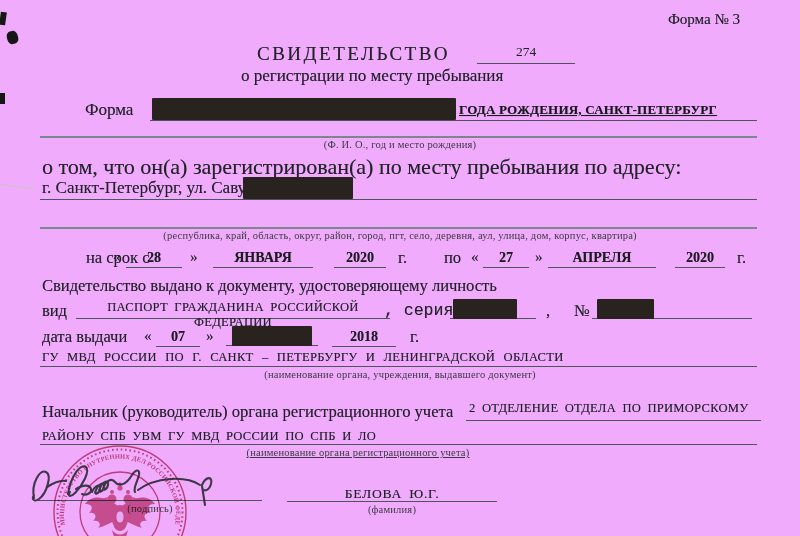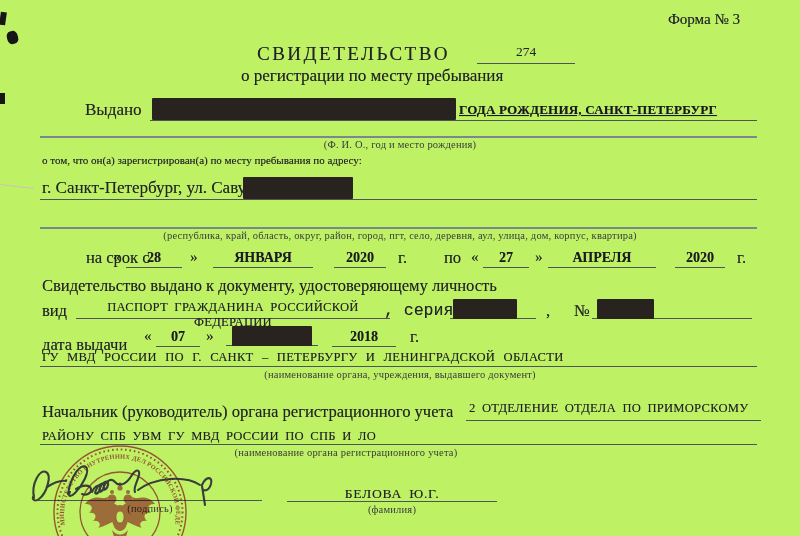--- a/index.html
+++ b/index.html
@@ -1,18 +1,18 @@
 <!DOCTYPE html>
 <html><head>
 <meta charset="utf-8">
 <style>
   html,body{margin:0;padding:0;background:#ffffff;}
   .paper{
     position:relative;width:800px;height:536px;overflow:hidden;
-    background:#bef264;
+    background:#f0abfc;
     font-family:"Liberation Serif","DejaVu Serif",serif;
     color:#222228;
   }
   .abs{position:absolute;}
   .t{text-shadow:0.2px 0.2px 0.6px rgba(40,40,48,0.45);}
   .cap{font-size:10.5px;color:#3a3a40;letter-spacing:0.2px;}
   .center{text-align:center;}
   .serif16{font-size:16.5px;}
   .caps{font-size:12.5px;letter-spacing:0.3px;word-spacing:3px;color:#1f1f26;}
   .boldcaps{font-weight:bold;font-size:13px;letter-spacing:0.2px;color:#17171c;text-decoration:underline;}
@@ -35,28 +35,28 @@
   <div class="artifact" style="left:7px;top:31px;width:11px;height:13px;border-radius:40%;transform:rotate(-14deg);"></div>
   <div class="artifact" style="left:0;top:93px;width:5px;height:11px;"></div>
   <div class="abs" style="left:0;top:186px;width:34px;height:0;border-top:1.5px solid #ccc3b6;transform:rotate(7deg);"></div>
 
   <div class="abs t" style="left:668px;top:11px;font-size:15px;">Форма № 3</div>
 
   <div class="abs t" style="left:257px;top:43px;font-size:19px;letter-spacing:2.5px;">СВИДЕТЕЛЬСТВО</div>
   <div class="abs uline center" style="left:477px;top:44px;width:98px;height:19px;font-size:13.5px;text-align:center;">274</div>
   <div class="abs t" style="left:241px;top:66px;font-size:17px;">о регистрации по месту пребывания</div>
 
-  <div class="abs t" style="left:85px;top:100px;font-size:17px;">Выдано</div>
+  <div class="abs t" style="left:85px;top:100px;font-size:17px;">Форма</div>
   <div class="abs uline" style="left:150px;top:99px;width:607px;height:21px;"></div>
   <div class="redact" style="left:152px;top:98px;width:304px;height:22px;"></div>
   <div class="abs boldcaps t" style="left:459px;top:102px;">ГОДА РОЖДЕНИЯ, САНКТ-ПЕТЕРБУРГ</div>
   <div class="abs rule" style="left:40px;top:136px;width:717px;"></div>
   <div class="abs cap center" style="left:0;top:139px;width:800px;">(Ф. И. О., год и место рождения)</div>
 
-  <div class="abs t serif16" style="left:42px;top:154px;font-size:11px;">о том, что он(а) зарегистрирован(а) по месту пребывания по адресу:</div>
+  <div class="abs t serif16" style="left:42px;top:154px;font-size:22px;">о том, что он(а) зарегистрирован(а) по месту пребывания по адресу:</div>
   <div class="abs t" style="left:42px;top:178px;font-size:17px;">г. Санкт-Петербург, ул. Савушкина, дом</div>
   <div class="redact" style="left:243px;top:177px;width:110px;height:22px;"></div>
   <div class="abs uline" style="left:40px;top:178px;width:717px;height:21px;"></div>
   <div class="abs rule" style="left:40px;top:227px;width:717px;"></div>
   <div class="abs cap center" style="left:0;top:230px;width:800px;">(республика, край, область, округ, район, город, пгт, село, деревня, аул, улица, дом, корпус, квартира)</div>
 
   <div class="abs t serif16" style="left:42px;top:248px;margin-left:44px;">на срок с</div>
   <div class="abs q t" style="left:113px;top:249px;">«</div>
   <div class="ubox" style="left:126px;top:248px;width:56px;"><span class="t">28</span></div>
   <div class="abs q t" style="left:190px;top:249px;">»</div>
@@ -76,38 +76,38 @@
   <div class="abs t serif16" style="left:42px;top:301px;">вид</div>
   <div class="abs uline center caps t" style="left:76px;top:300px;width:314px;height:18px;">ПАСПОРТ ГРАЖДАНИНА РОССИЙСКОЙ ФЕДЕРАЦИИ</div>
   <div class="abs t serif16" style="left:384px;top:301px;font-family:Liberation Mono, monospace;">, серия</div>
   <div class="abs uline" style="left:450px;top:300px;width:86px;height:18px;"></div>
   <div class="redact" style="left:453px;top:299px;width:64px;height:20px;"></div>
   <div class="abs t serif16" style="left:546px;top:301px;">,</div>
   <div class="abs t serif16" style="left:574px;top:301px;">№</div>
   <div class="abs uline" style="left:592px;top:300px;width:160px;height:18px;"></div>
   <div class="redact" style="left:597px;top:299px;width:57px;height:20px;"></div>
 
-  <div class="abs t serif16" style="left:42px;top:327px;margin-top:8px;">дата выдачи</div>
+  <div class="abs t serif16" style="left:42px;top:327px;">дата выдачи</div>
   <div class="abs q t" style="left:144px;top:328px;">«</div>
   <div class="ubox" style="left:156px;top:327px;width:44px;"><span class="t">07</span></div>
   <div class="abs q t" style="left:206px;top:328px;">»</div>
   <div class="abs uline" style="left:226px;top:327px;width:92px;height:18px;"></div>
   <div class="redact" style="left:232px;top:326px;width:80px;height:20px;"></div>
   <div class="ubox" style="left:332px;top:327px;width:64px;"><span class="t">2018</span></div>
   <div class="abs t serif16" style="left:410px;top:327px;">г.</div>
 
   <div class="abs caps t" style="left:42px;top:350px;word-spacing:5px;">ГУ МВД РОССИИ ПО Г. САНКТ – ПЕТЕРБУРГУ И ЛЕНИНГРАДСКОЙ ОБЛАСТИ</div>
   <div class="abs uline" style="left:40px;top:348px;width:717px;height:18px;"></div>
   <div class="abs cap center" style="left:0;top:369px;width:800px;">(наименование органа, учреждения, выдавшего документ)</div>
 
   <div class="abs t serif16" style="left:42px;top:402px;">Начальник (руководитель) органа регистрационного учета</div>
   <div class="abs uline caps t" style="left:466px;top:401px;width:292px;height:19px;padding-left:3px;">2 ОТДЕЛЕНИЕ ОТДЕЛА ПО ПРИМОРСКОМУ</div>
   <div class="abs caps t" style="left:42px;top:429px;">РАЙОНУ СПБ УВМ ГУ МВД РОССИИ ПО СПБ И ЛО</div>
   <div class="abs uline" style="left:40px;top:427px;width:717px;height:17px;"></div>
-  <div class="abs cap center" style="left:0;top:447px;width:692px;">(наименование органа регистрационного учета)</div>
+  <div class="abs cap center" style="left:12px;top:447px;width:692px;text-decoration:underline;">(наименование органа регистрационного учета)</div>
 
   <div class="abs uline" style="left:38px;top:480px;width:224px;height:20px;"></div>
   <div class="abs center t" style="left:287px;top:486px;width:210px;font-size:13.5px;letter-spacing:0.8px;word-spacing:3px;">БЕЛОВА Ю.Г.</div>
   <div class="abs cap center" style="left:38px;top:503px;width:224px;">(подпись)</div>
   <div class="abs uline" style="left:287px;top:482px;width:210px;height:19px;"></div>
   <div class="abs cap center" style="left:287px;top:504px;width:210px;">(фамилия)</div>
 
   <svg class="stamp-svg" style="left:42px;top:440px;" width="156" height="140" viewBox="0 0 156 140">
     <defs>
       <path id="ringPath" d="M 23,85 A 56,56 0 1 1 133,85" fill="none"></path>

